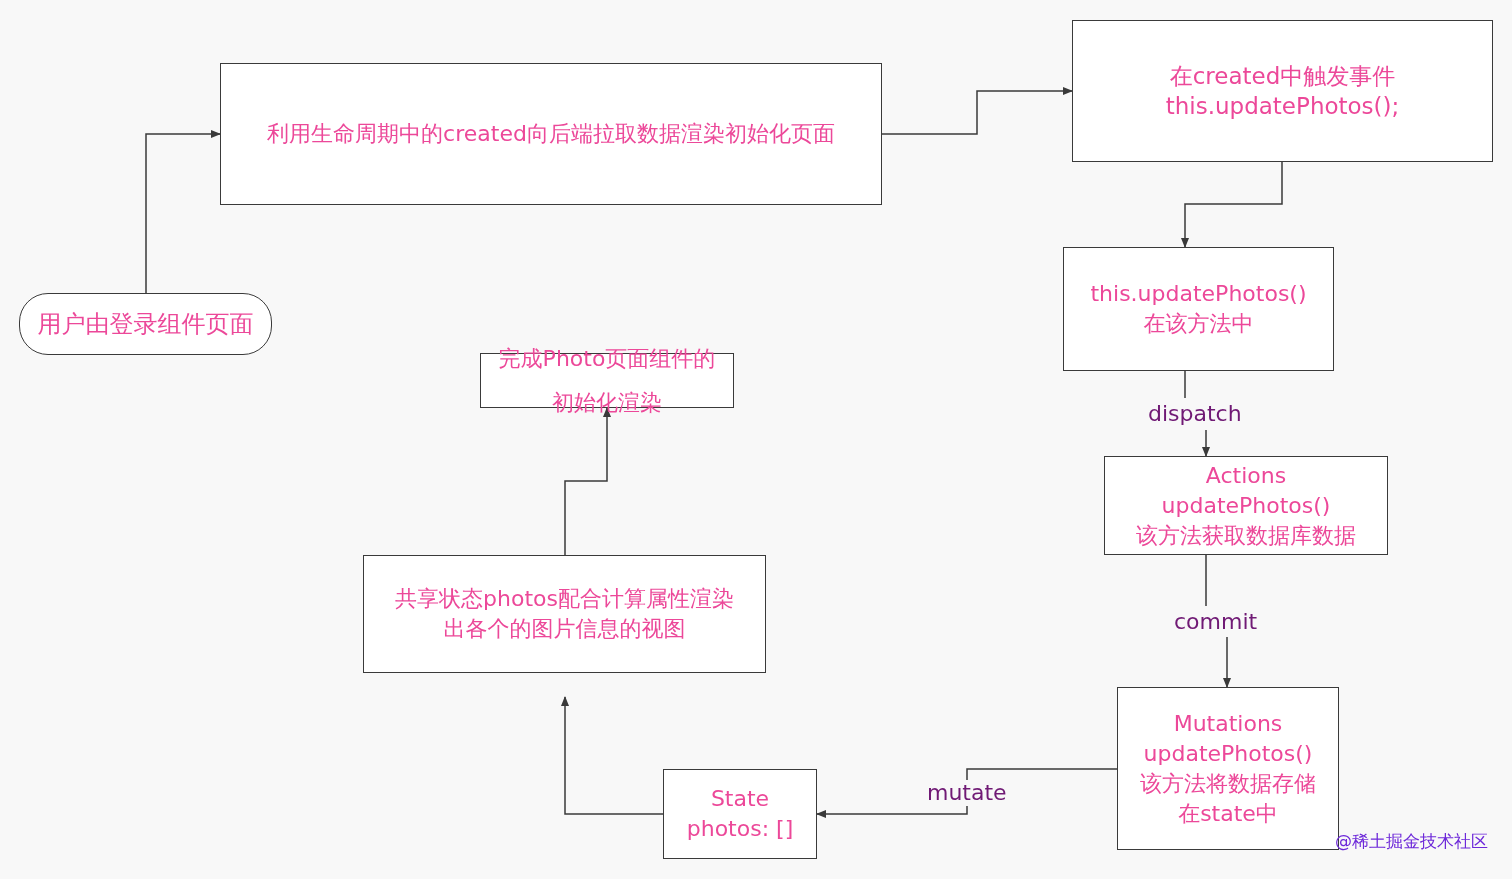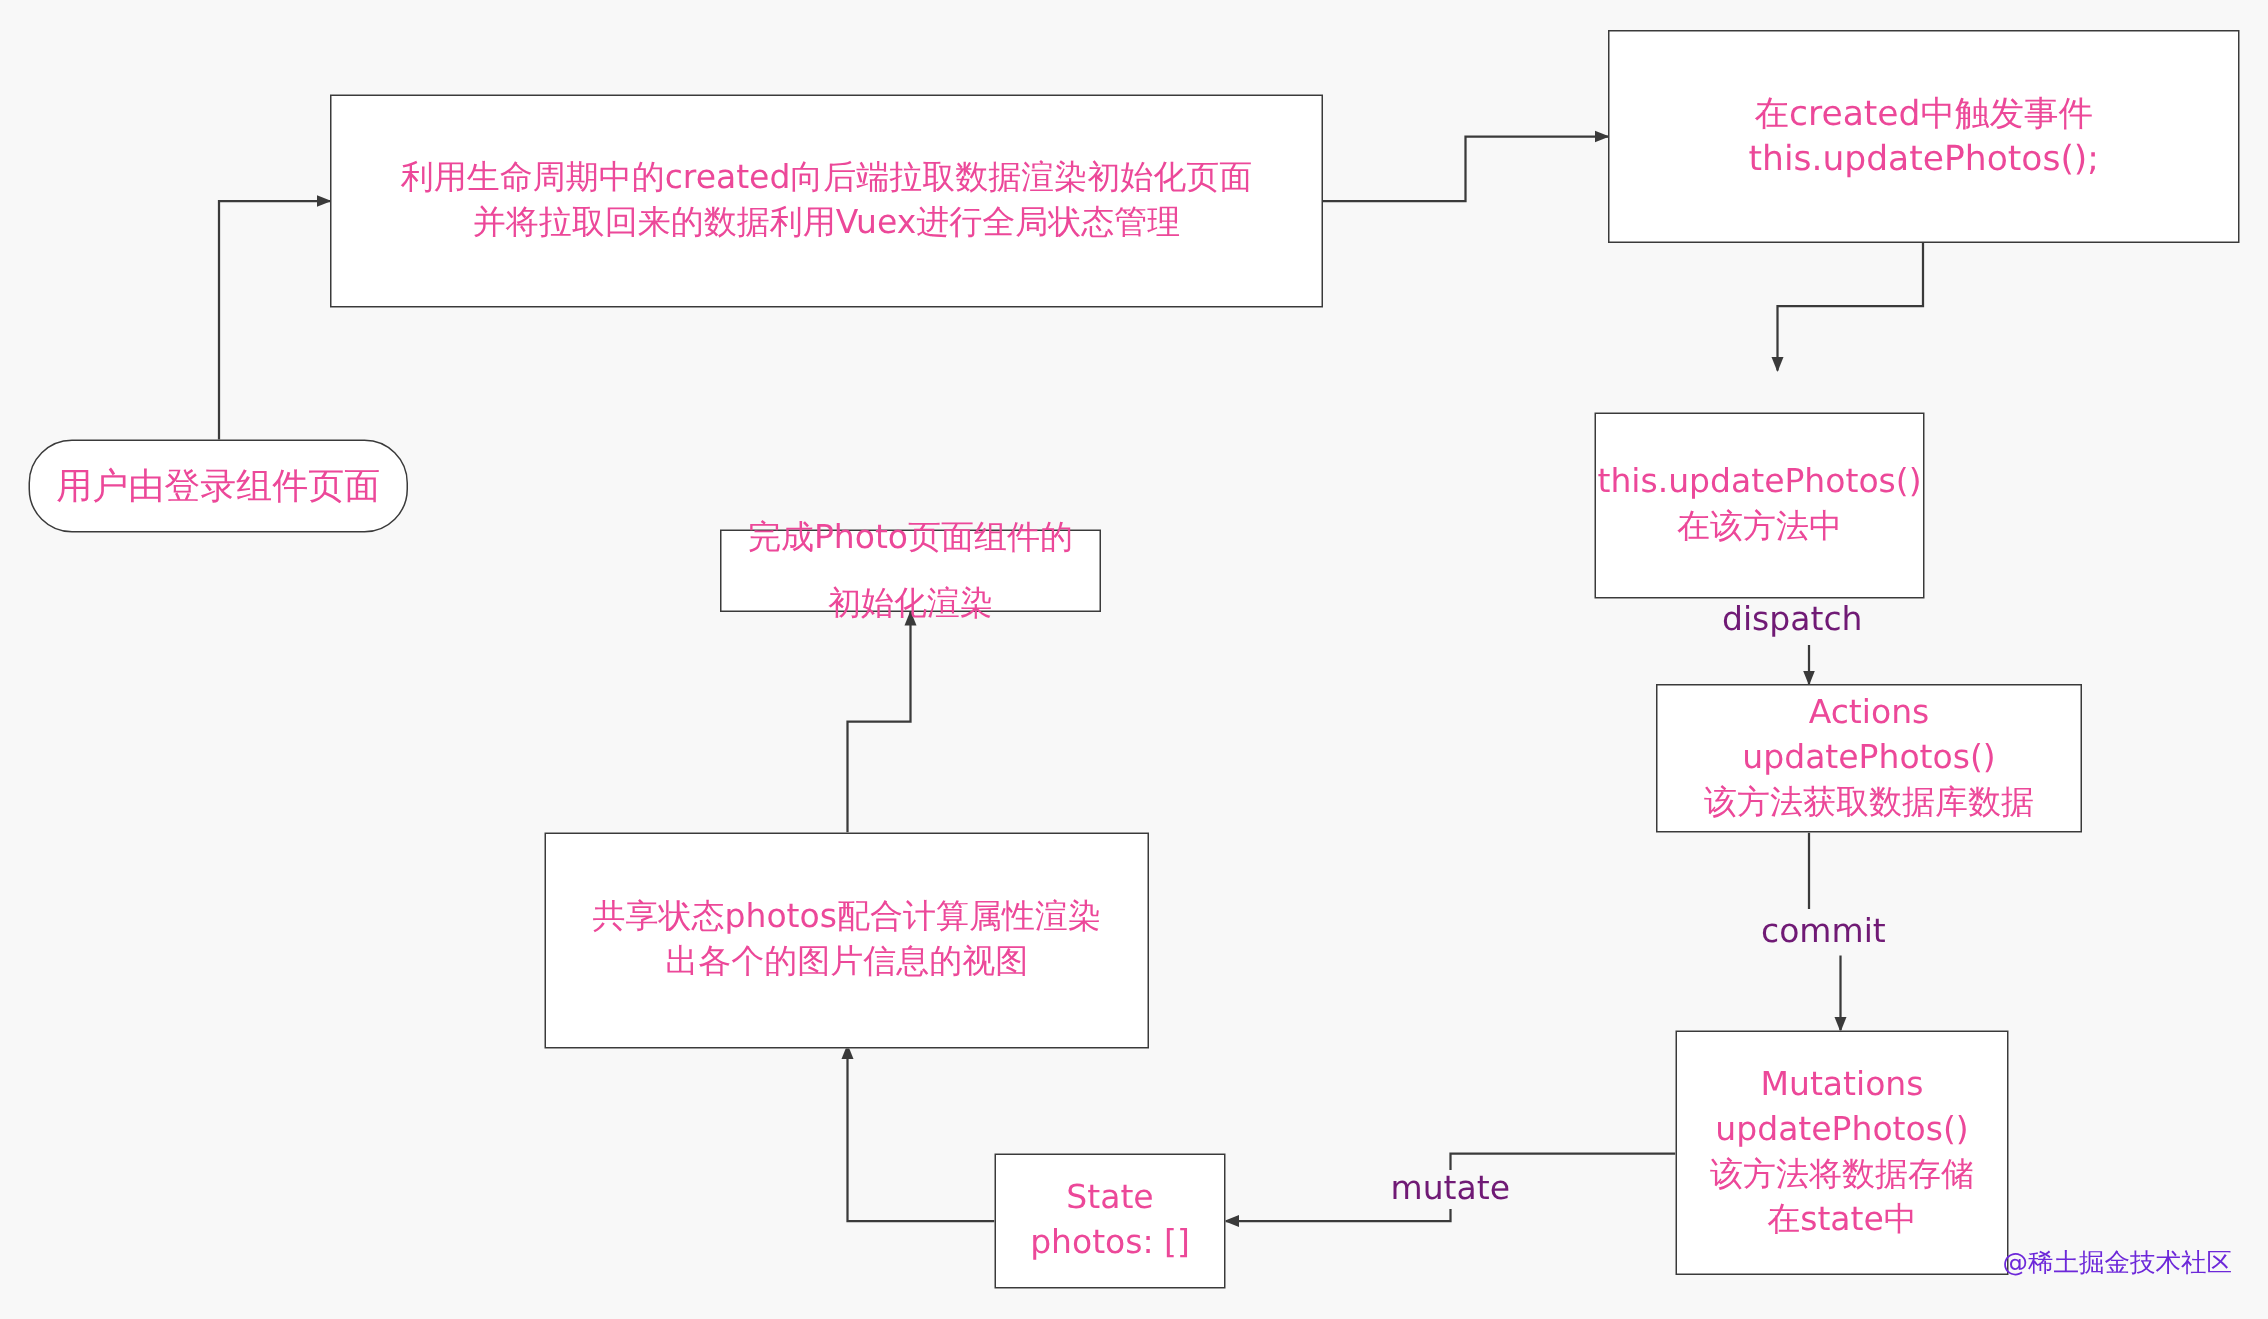--- a/index.html
+++ b/index.html
@@ -56,29 +56,28 @@
 
   <polyline points="565,555 565,481 607,481 607,408" fill="none" stroke="#3a3a3a" stroke-width="1.5" marker-end="url(#arrow)"></polyline>
 </svg>
 
 <div class="node" style="left:19px; top:293px; width:253px; height:62px; font-size:24px; line-height:30px;border-radius:29px;">
   <span>用户由登录组件页面</span>
 </div>
 
 <div class="node" style="left:220px; top:63px; width:662px; height:142px;">
   <span>利用生命周期中的created向后端拉取数据渲染初始化页面</span>
-  <span>并将拉取回来的数据利用Vuex进行全局状态管理</span>
 </div>
 
 <div class="node" style="left:1072px; top:20px; width:421px; height:142px; font-size:23px;">
   <span>在created中触发事件</span>
   <span>this.updatePhotos();</span>
 </div>
 
-<div class="node" style="left:1063px; top:247px; width:220px; height:124px;margin-top:28px;">
+<div class="node" style="left:1063px; top:247px; width:271px; height:124px;">
   <span>this.updatePhotos()</span>
   <span>在该方法中</span>
 </div>
 
 <div class="node" style="left:1104px; top:456px; width:284px; height:99px;">
   <span>Actions</span>
   <span>updatePhotos()</span>
   <span>该方法获取数据库数据</span>
 </div>
 
@@ -87,21 +86,21 @@
   <span>updatePhotos()</span>
   <span>该方法将数据存储</span>
   <span>在state中</span>
 </div>
 
 <div class="node" style="left:663px; top:769px; width:154px; height:90px;">
   <span>State</span>
   <span>photos: []</span>
 </div>
 
-<div class="node" style="left:363px; top:555px; width:403px; height:144px;">
+<div class="node" style="left:363px; top:555px; width:403px; height:118px;">
   <span>共享状态photos配合计算属性渲染</span>
   <span>出各个的图片信息的视图</span>
 </div>
 
 <div class="node" style="left:480px; top:353px; width:254px; height:55px; line-height:28px;gap:16px;">
   <span>完成Photo页面组件的</span>
   <span>初始化渲染</span>
 </div>
 
 <div class="edge-label" style="left:1146px; top:401px;">dispatch</div>

